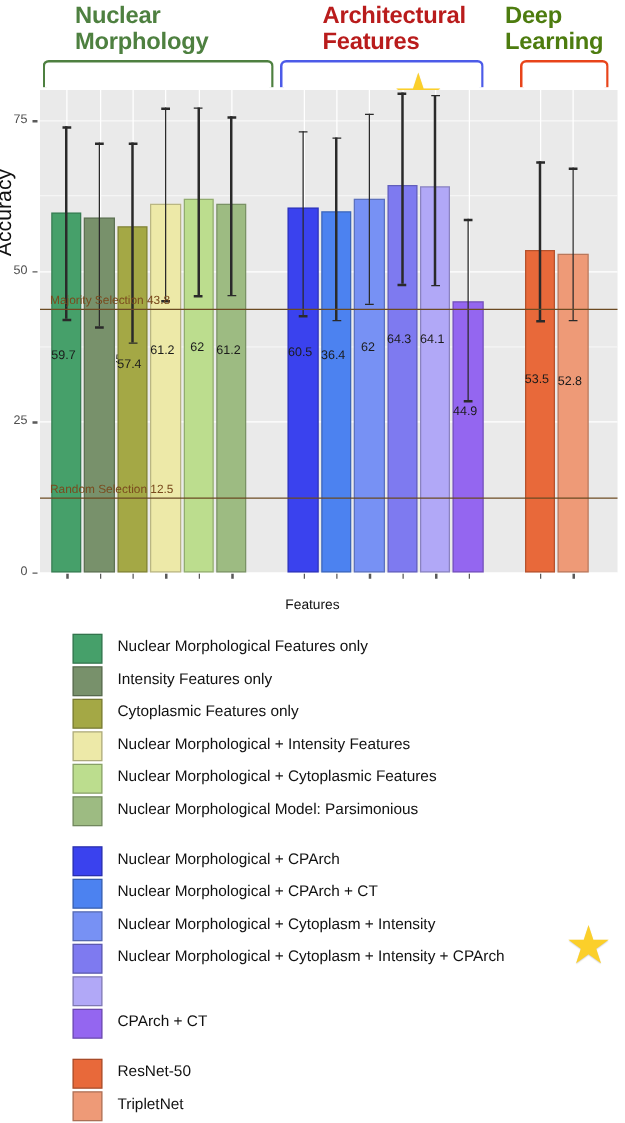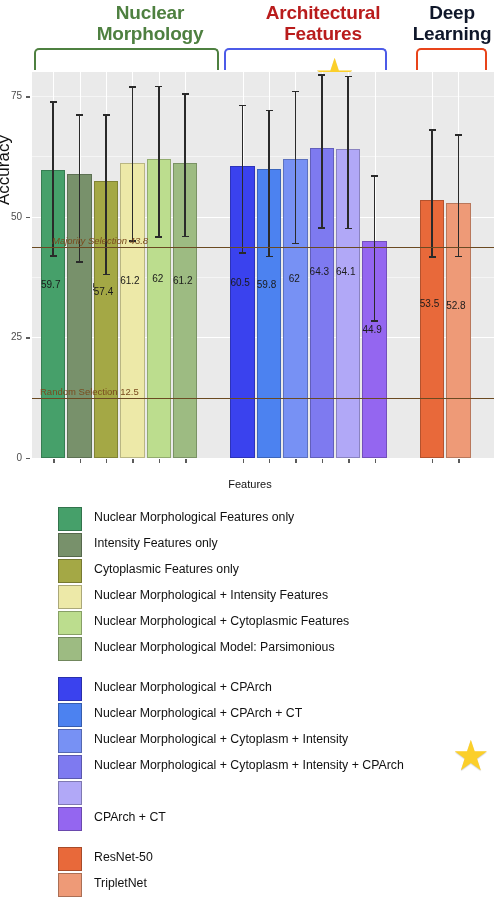--- a/index.html
+++ b/index.html
@@ -6,26 +6,26 @@
   body{
     width:500px;height:898px;background:#ffffff;
     font-family:"Liberation Sans", sans-serif;
     -webkit-font-smoothing:antialiased;
     overflow:hidden;
   }
   .page{position:relative;width:500px;height:898px;}
 
   
   .grp-title{
-    position:absolute;text-align:center;font-weight:bold;
+    position:absolute;text-align:left;font-weight:bold;
     font-size:19px;line-height:21px;letter-spacing:-.2px;
   }
   #grp-title-0{left:60px;top:2px;width:180px;color:#4E8040;}
   #grp-title-1{left:258px;top:2px;width:130px;color:#b91c1c;}
-  #grp-title-2{left:404px;top:2px;width:96px;color:#0f172a;}
+  #grp-title-2{left:404px;top:2px;width:96px;color:#4d7c0f;}
 
   
   .bracket{position:absolute;box-sizing:border-box;border-style:solid;
            border-width:2px 2px 0 2px;border-radius:5px 5px 0 0;height:22px;}
   #bracket-0{left:34px;top:48px;width:185px;border-color:#4E8040;}
   #bracket-1{left:224px;top:48px;width:163px;border-color:#4C5BE8;}
   #bracket-2{left:416px;top:48px;width:71px;border-color:#E8441A;}
 
   
   .panel{position:absolute;left:32px;top:72px;width:462px;height:386px;
@@ -137,21 +137,21 @@
       <div class="bar-lab" style="left: 141px; top: 202.92px;">61.2</div>
       <div class="bar" title="Nuclear Morphological + CPArch: 60.5" style="left: 198.4px; top: 94.0875px; width: 24.4px; height: 291.912px; background: rgb(58, 66, 238);"></div>
       <div class="ebar" style="left: 209.8px; top: 32.81px; height: 147.162px;"></div>
       <div class="ecap" style="left: 207.1px; top: 32.81px;"></div>
       <div class="ecap" style="left: 207.1px; top: 179.972px;"></div>
       <div class="bar-lab" style="left: 198.4px; top: 205.014px;">60.5</div>
       <div class="bar" title="Nuclear Morphological + CPArch + CT: 59.8" style="left: 224.8px; top: 97.465px; width: 24.4px; height: 288.535px; background: rgb(76, 130, 240);"></div>
       <div class="ebar" style="left: 236.2px; top: 37.635px; height: 146.197px;"></div>
       <div class="ecap" style="left: 233.5px; top: 37.635px;"></div>
       <div class="ecap" style="left: 233.5px; top: 183.833px;"></div>
-      <div class="bar-lab" style="left: 224.8px; top: 207.108px;">59.8</div>
+      <div class="bar-lab" style="left: 224.8px; top: 207.108px;">36.4</div>
       <div class="bar" title="Nuclear Morphological + Cytoplasm + Intensity: 62" style="left: 251.2px; top: 86.85px; width: 24.4px; height: 299.15px; background: rgb(119, 145, 244);"></div>
       <div class="ebar" style="left: 262.6px; top: 18.8175px; height: 151.987px;"></div>
       <div class="ecap" style="left: 259.9px; top: 18.8175px;"></div>
       <div class="ecap" style="left: 259.9px; top: 170.805px;"></div>
       <div class="bar-lab" style="left: 256.8px; top: 200.527px;">62</div>
       <div class="bar" title="Nuclear Morphological + Cytoplasm + Intensity + CPArch: 64.3" style="left: 277.6px; top: 75.7525px; width: 24.4px; height: 310.248px; background: rgb(126, 122, 240);"></div>
       <div class="ebar" style="left: 289px; top: 2.4125px; height: 152.952px;"></div>
       <div class="ecap" style="left: 286.3px; top: 2.4125px;"></div>
       <div class="ecap" style="left: 286.3px; top: 155.365px;"></div>
       <div class="bar-lab" style="left: 277.6px; top: 193.647px;">64.3</div>
@@ -169,21 +169,21 @@
       <div class="ebar" style="left: 399.2px; top: 57.4175px; height: 126.897px;"></div>
       <div class="ecap" style="left: 396.5px; top: 57.4175px;"></div>
       <div class="ecap" style="left: 396.5px; top: 184.315px;"></div>
       <div class="bar-lab" style="left: 387.8px; top: 225.955px;">53.5</div>
       <div class="bar" title="TripletNet: 52.8" style="left: 414.2px; top: 131.24px; width: 24.4px; height: 254.76px; background: rgb(238, 154, 119);"></div>
       <div class="ebar" style="left: 425.6px; top: 62.2425px; height: 121.59px;"></div>
       <div class="ecap" style="left: 422.9px; top: 62.2425px;"></div>
       <div class="ecap" style="left: 422.9px; top: 183.833px;"></div>
       <div class="bar-lab" style="left: 414.2px; top: 228.049px;">52.8</div>
       <div class="refline" style="top: 174.665px;"></div>
-      <div class="reflab" style="left: 20px; top: 162.665px; font-style: italic;">Majority Selection  43.8</div>
+      <div class="reflab" style="left: 8px; top: 162.665px;">Majority Selection  43.8</div>
       <div class="refline" style="top: 325.688px;"></div>
       <div class="reflab" style="left: 8px; top: 313.688px;">Random Selection  12.5</div>
     </div>
 
   <div class="ylab">Accuracy</div>
   <div class="xlab">Features</div>
 
   <div class="legend" id="legend">
       <div class="legend-block">
         <div class="legend-row">

